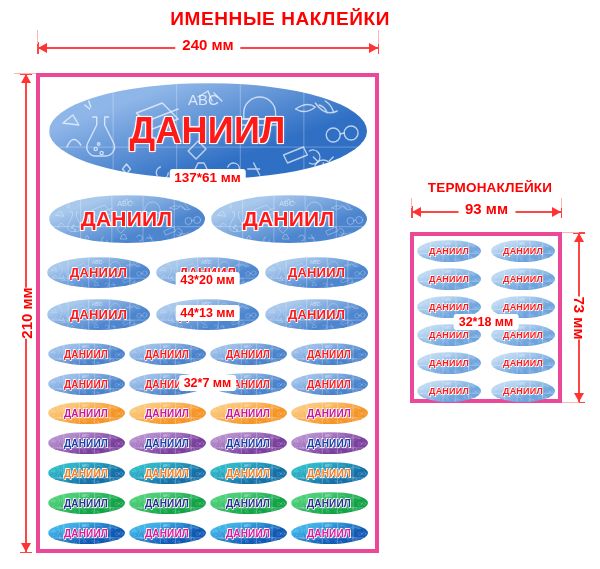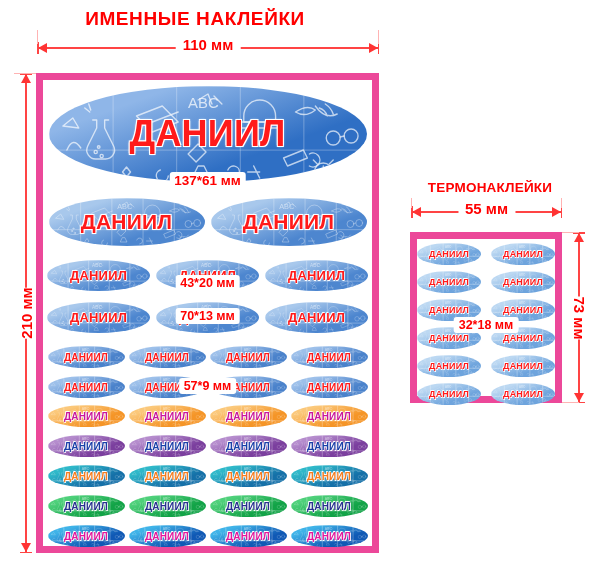--- a/index.html
+++ b/index.html
@@ -7,21 +7,21 @@
     width:600px; height:569px;
     background:#ffffff;
     font-family:"Liberation Sans", sans-serif;
     position:relative;
     overflow:hidden;
   }
 
   
   .title-main{
     position:absolute; left:0; top:8px; width:390px;
-    text-align:center;
+    text-align:right;
     font-size:19px; font-weight:bold; letter-spacing:.6px;
     color:#ff0000;
   }
   .title-thermo{
     position:absolute; left:404px; top:180px; width:172px;
     text-align:center;
     font-size:13.5px; font-weight:bold; letter-spacing:.2px;
     color:#ff0000;
   }
 
@@ -68,21 +68,21 @@
   .dim-v.left .lbl{ transform:translate(-50%,-50%) rotate(-90deg); }
   .dim-v.right .lbl{ transform:translate(-50%,-50%) rotate(90deg); }
 
   
   .guide{ position:absolute; background:#ffb3b3; }
 
   
   .sheet{
     position:absolute;
     background:#ffffff;
-    border:7px solid #ec4899;
+    border:4px solid #ec4899;
   }
   #main-sheet{ left:36px; top:73px; width:343px; height:480px; }
   #thermo-sheet{ left:410px; top:232px; width:152px; height:171px; }
 
   .rows{ position:absolute; left:0; top:0; right:0; bottom:0; }
 
   
   .row{
     position:absolute; left:0; width:100%;
     display:flex; justify-content:center; align-items:center;
@@ -135,21 +135,21 @@
 <body>
 
 <div class="title-main">ИМЕННЫЕ НАКЛЕЙКИ</div>
 
 <div class="dim-h" id="dim-main-w" style="left:37px; top:42px; width:342px;">
   <div class="bar"></div>
   <div class="cap l"></div>
   <div class="cap r"></div>
   <div class="ah l"></div>
   <div class="ah r"></div>
-  <div class="lbl">110 мм</div>
+  <div class="lbl">240 мм</div>
 </div>
 <div class="guide" style="left:37px; top:30px; width:1px; height:14px;"></div>
 <div class="guide" style="left:378px; top:30px; width:1px; height:14px;"></div>
 
 <div class="dim-v left" id="dim-main-h" style="left:20px; top:73px; height:480px;">
   <div class="bar"></div>
   <div class="cap t"></div>
   <div class="cap b"></div>
   <div class="ah t"></div>
   <div class="ah b"></div>
@@ -1656,34 +1656,34 @@
       <path d="M20 86 q10-6 16 2"></path>
     </g>
   </svg>
             </div>
           </div>
           <span class="name" style="font-size: 10px; color: rgb(226, 24, 156); text-shadow: rgb(255, 255, 255) 0px 0px 2px, rgb(255, 255, 255) 0.6px 0.6px 0px, rgb(255, 255, 255) -0.6px -0.6px 0px;">ДАНИИЛ</span>
         </div>
       </div>
       <div class="callout big" style="top: 92px;">137*61 мм</div>
       <div class="callout" style="top: 195px;">43*20 мм</div>
-      <div class="callout" style="top: 228px;">70*13 мм</div>
-      <div class="callout" style="top: 298px;">57*9 мм</div>
+      <div class="callout" style="top: 228px;">44*13 мм</div>
+      <div class="callout" style="top: 298px;">32*7 мм</div>
     </div>
 </div>
 
 <div class="title-thermo">ТЕРМОНАКЛЕЙКИ</div>
 
 <div class="dim-h" id="dim-thermo-w" style="left:411px; top:206px; width:151px;">
   <div class="bar"></div>
   <div class="cap l"></div>
   <div class="cap r"></div>
   <div class="ah l"></div>
   <div class="ah r"></div>
-  <div class="lbl">55 мм</div>
+  <div class="lbl">93 мм</div>
 </div>
 <div class="guide" style="left:411px; top:198px; width:1px; height:10px;"></div>
 <div class="guide" style="left:561px; top:198px; width:1px; height:10px;"></div>
 
 <div class="sheet" id="thermo-sheet">
   <div class="rows" id="thermo-rows">
       <div class="row" style="top: 4px; height: 22px; gap: 10px;">
         <div class="sticker" style="width: 64px; height: 22px; background: linear-gradient(160deg, rgb(188, 216, 242) 0%, rgb(188, 216, 242) 22%, rgb(110, 164, 221) 68%, rgb(110, 164, 221) 100%);">
           <div class="art">
             <div class="art-grid" style="background-size: 12.8px 12.8px;"></div>

